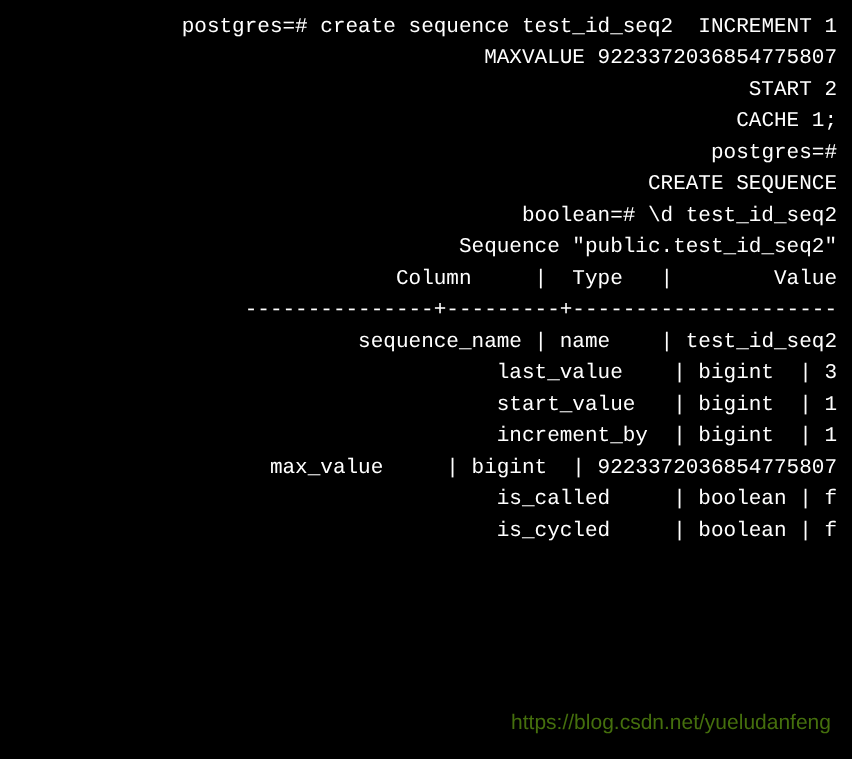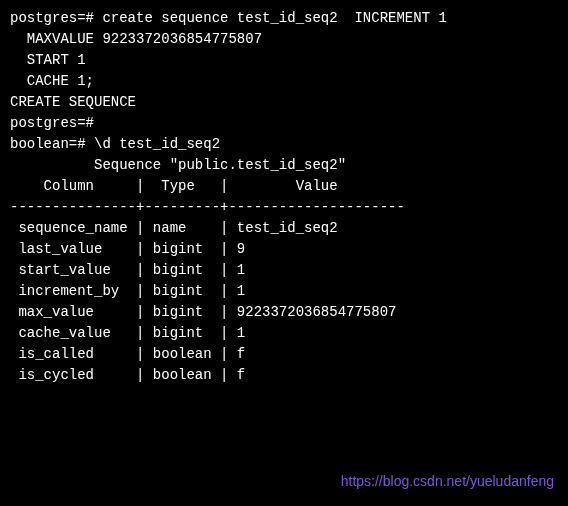--- a/index.html
+++ b/index.html
@@ -8,49 +8,48 @@
     background: #000;
     color: #fff;
     font-family: "Consolas", "Courier New", monospace;
     font-size: 14px;
     line-height: 1.5;
     width: 568px;
     height: 506px;
     box-sizing: border-box;
     position: relative;
   }
-  .line { white-space: pre; }
+  .line { white-space: pre; text-align: right; }
   .watermark {
     position: absolute;
     bottom: 14px;
     right: 14px;
-    color: #8b5cf6;
+    color: #4d7c0f;
     font-family: Arial, sans-serif;
     font-size: 14px;
     opacity: 0.9;
     pointer-events: none;
   }
 </style>
 </head>
 <body>
 
 <div>
   <div class="line">postgres=# create sequence test_id_seq2  INCREMENT 1</div>
   <div class="line">  MAXVALUE 9223372036854775807</div>
-  <div class="line">  START 1</div>
+  <div class="line">  START 2</div>
   <div class="line">  CACHE 1;</div>
+  <div class="line">postgres=#</div>
   <div class="line">CREATE SEQUENCE</div>
-  <div class="line">postgres=#</div>
   <div class="line">boolean=# \d test_id_seq2</div>
   <div class="line">          Sequence "public.test_id_seq2"</div>
   <div class="line">    Column     |  Type   |        Value</div>
   <div class="line">---------------+---------+---------------------</div>
   <div class="line"> sequence_name | name    | test_id_seq2</div>
-  <div class="line"> last_value    | bigint  | 9</div>
+  <div class="line"> last_value    | bigint  | 3</div>
   <div class="line"> start_value   | bigint  | 1</div>
   <div class="line"> increment_by  | bigint  | 1</div>
   <div class="line"> max_value     | bigint  | 9223372036854775807</div>
-  <div class="line"> cache_value   | bigint  | 1</div>
   <div class="line"> is_called     | boolean | f</div>
   <div class="line"> is_cycled     | boolean | f</div>
 </div>
 
 <div class="watermark">https://blog.csdn.net/yueludanfeng</div>
 
 </body></html>

